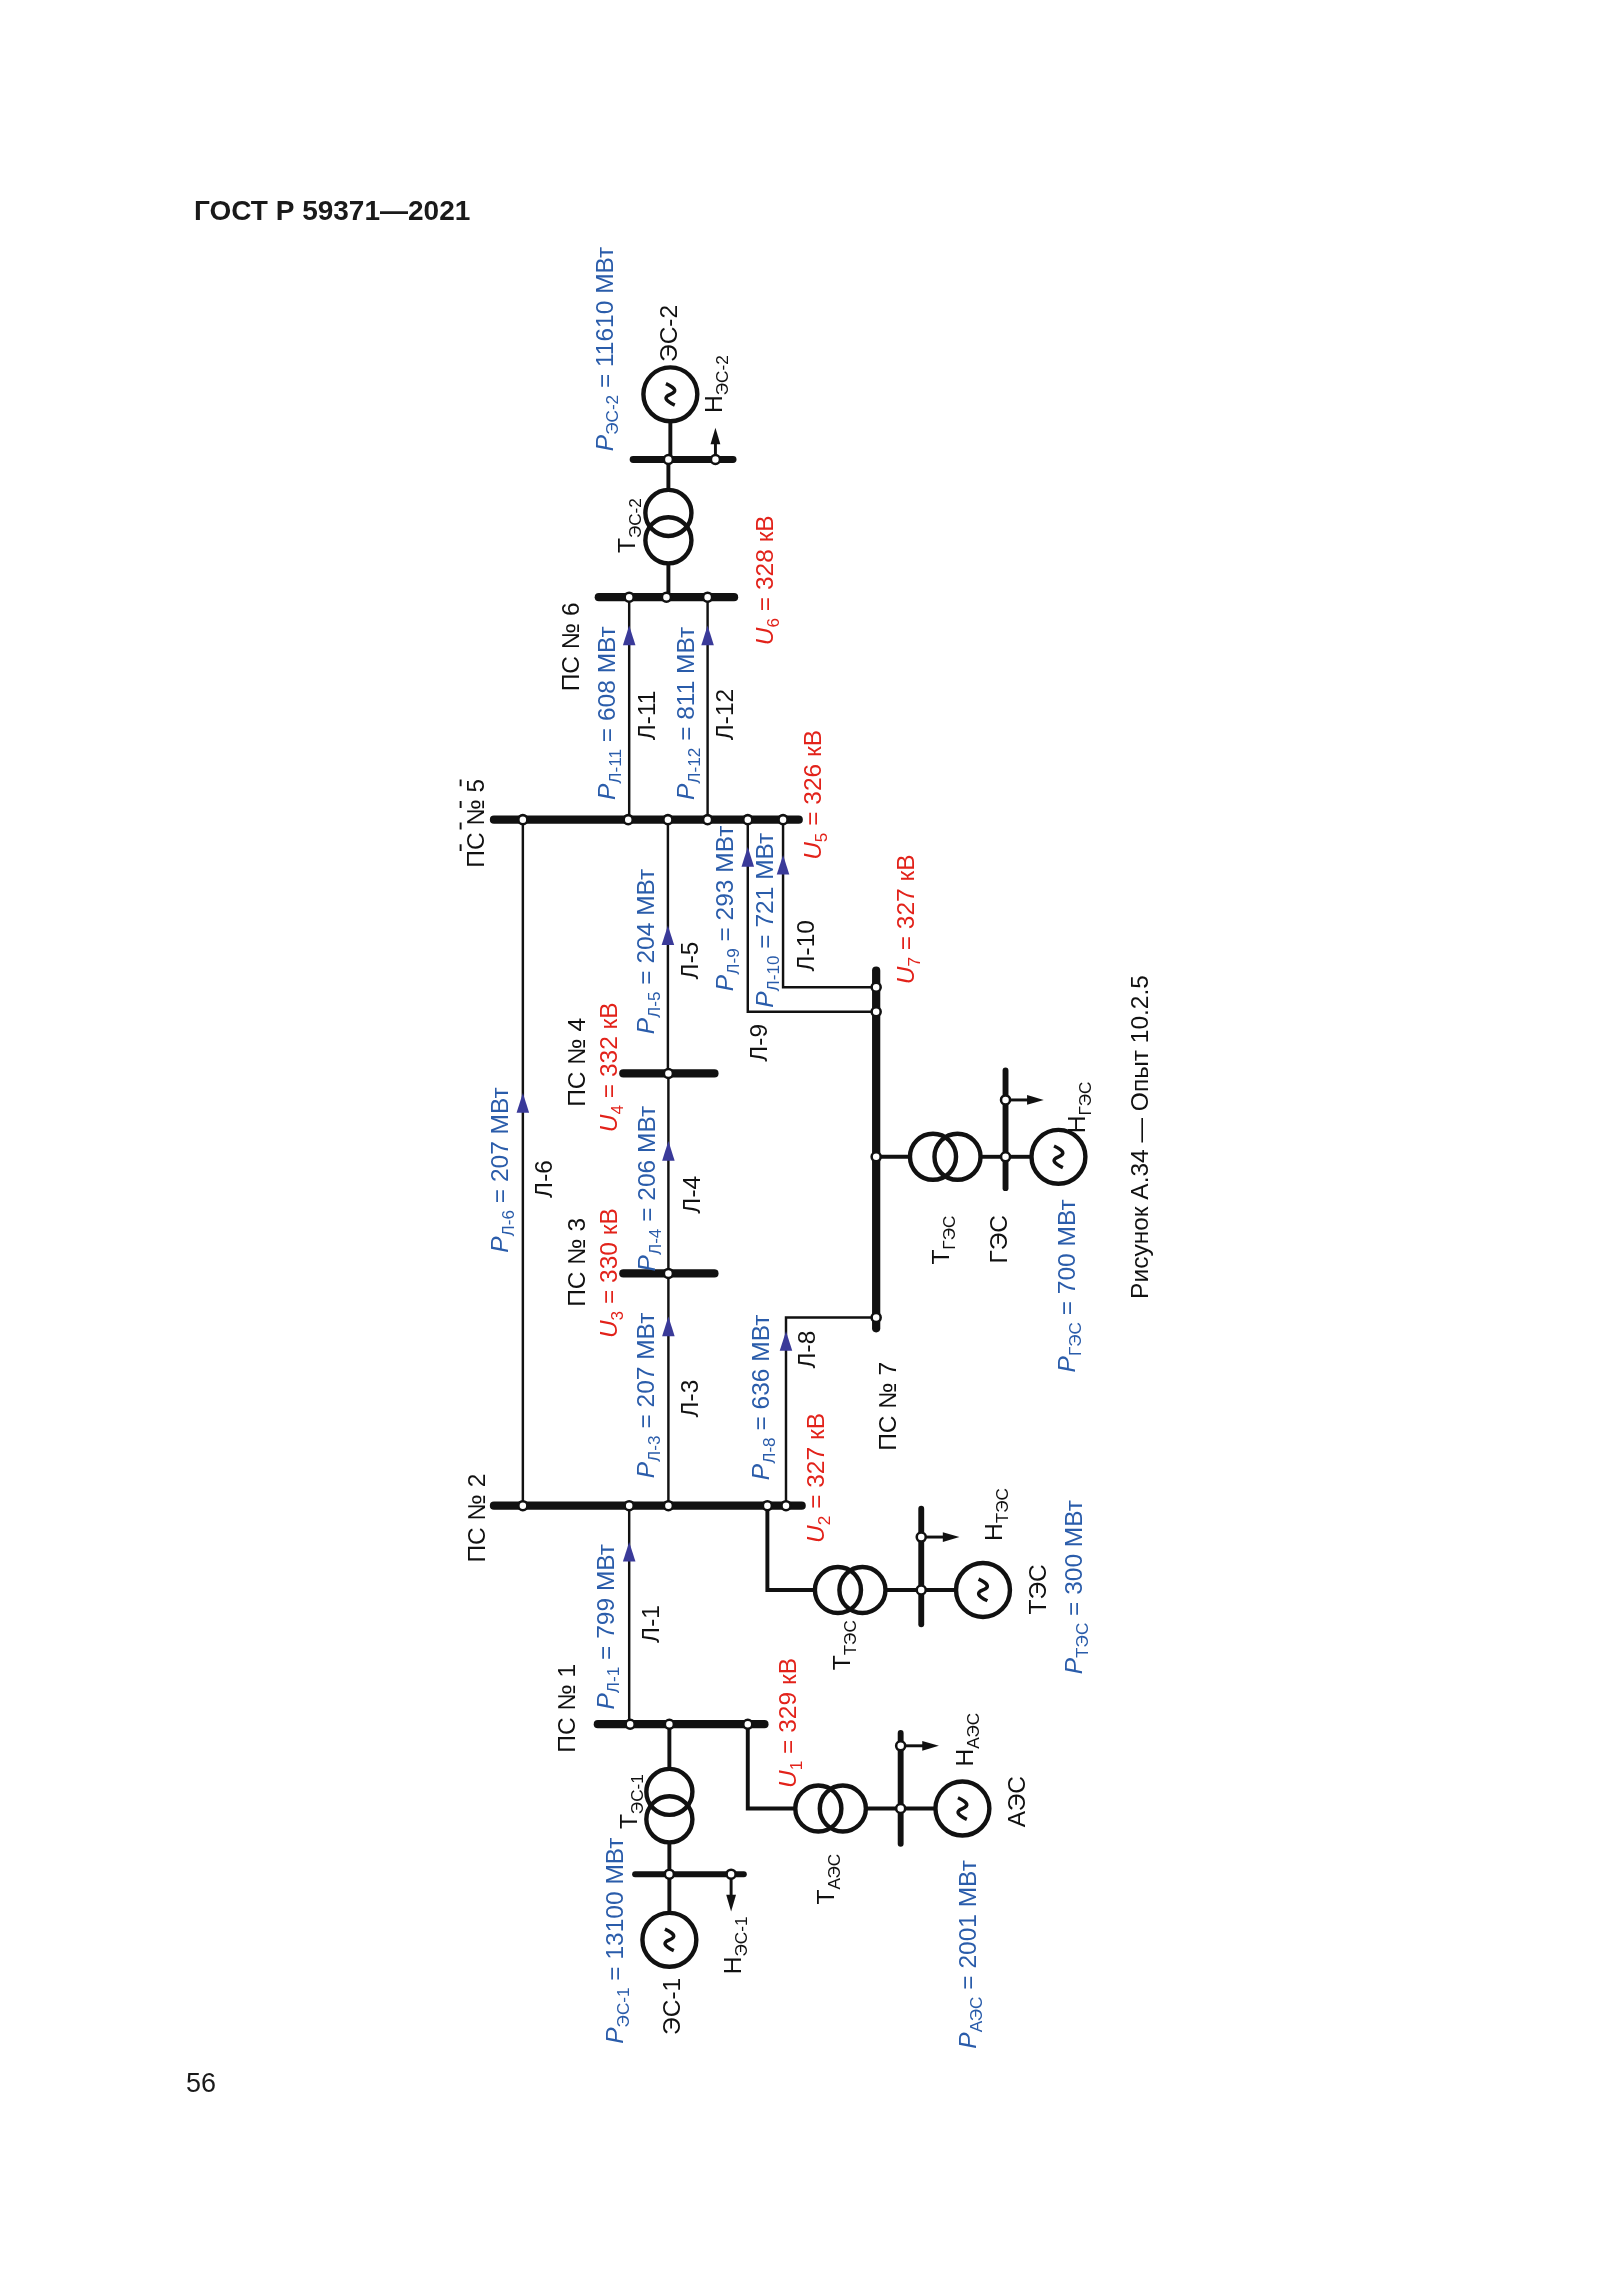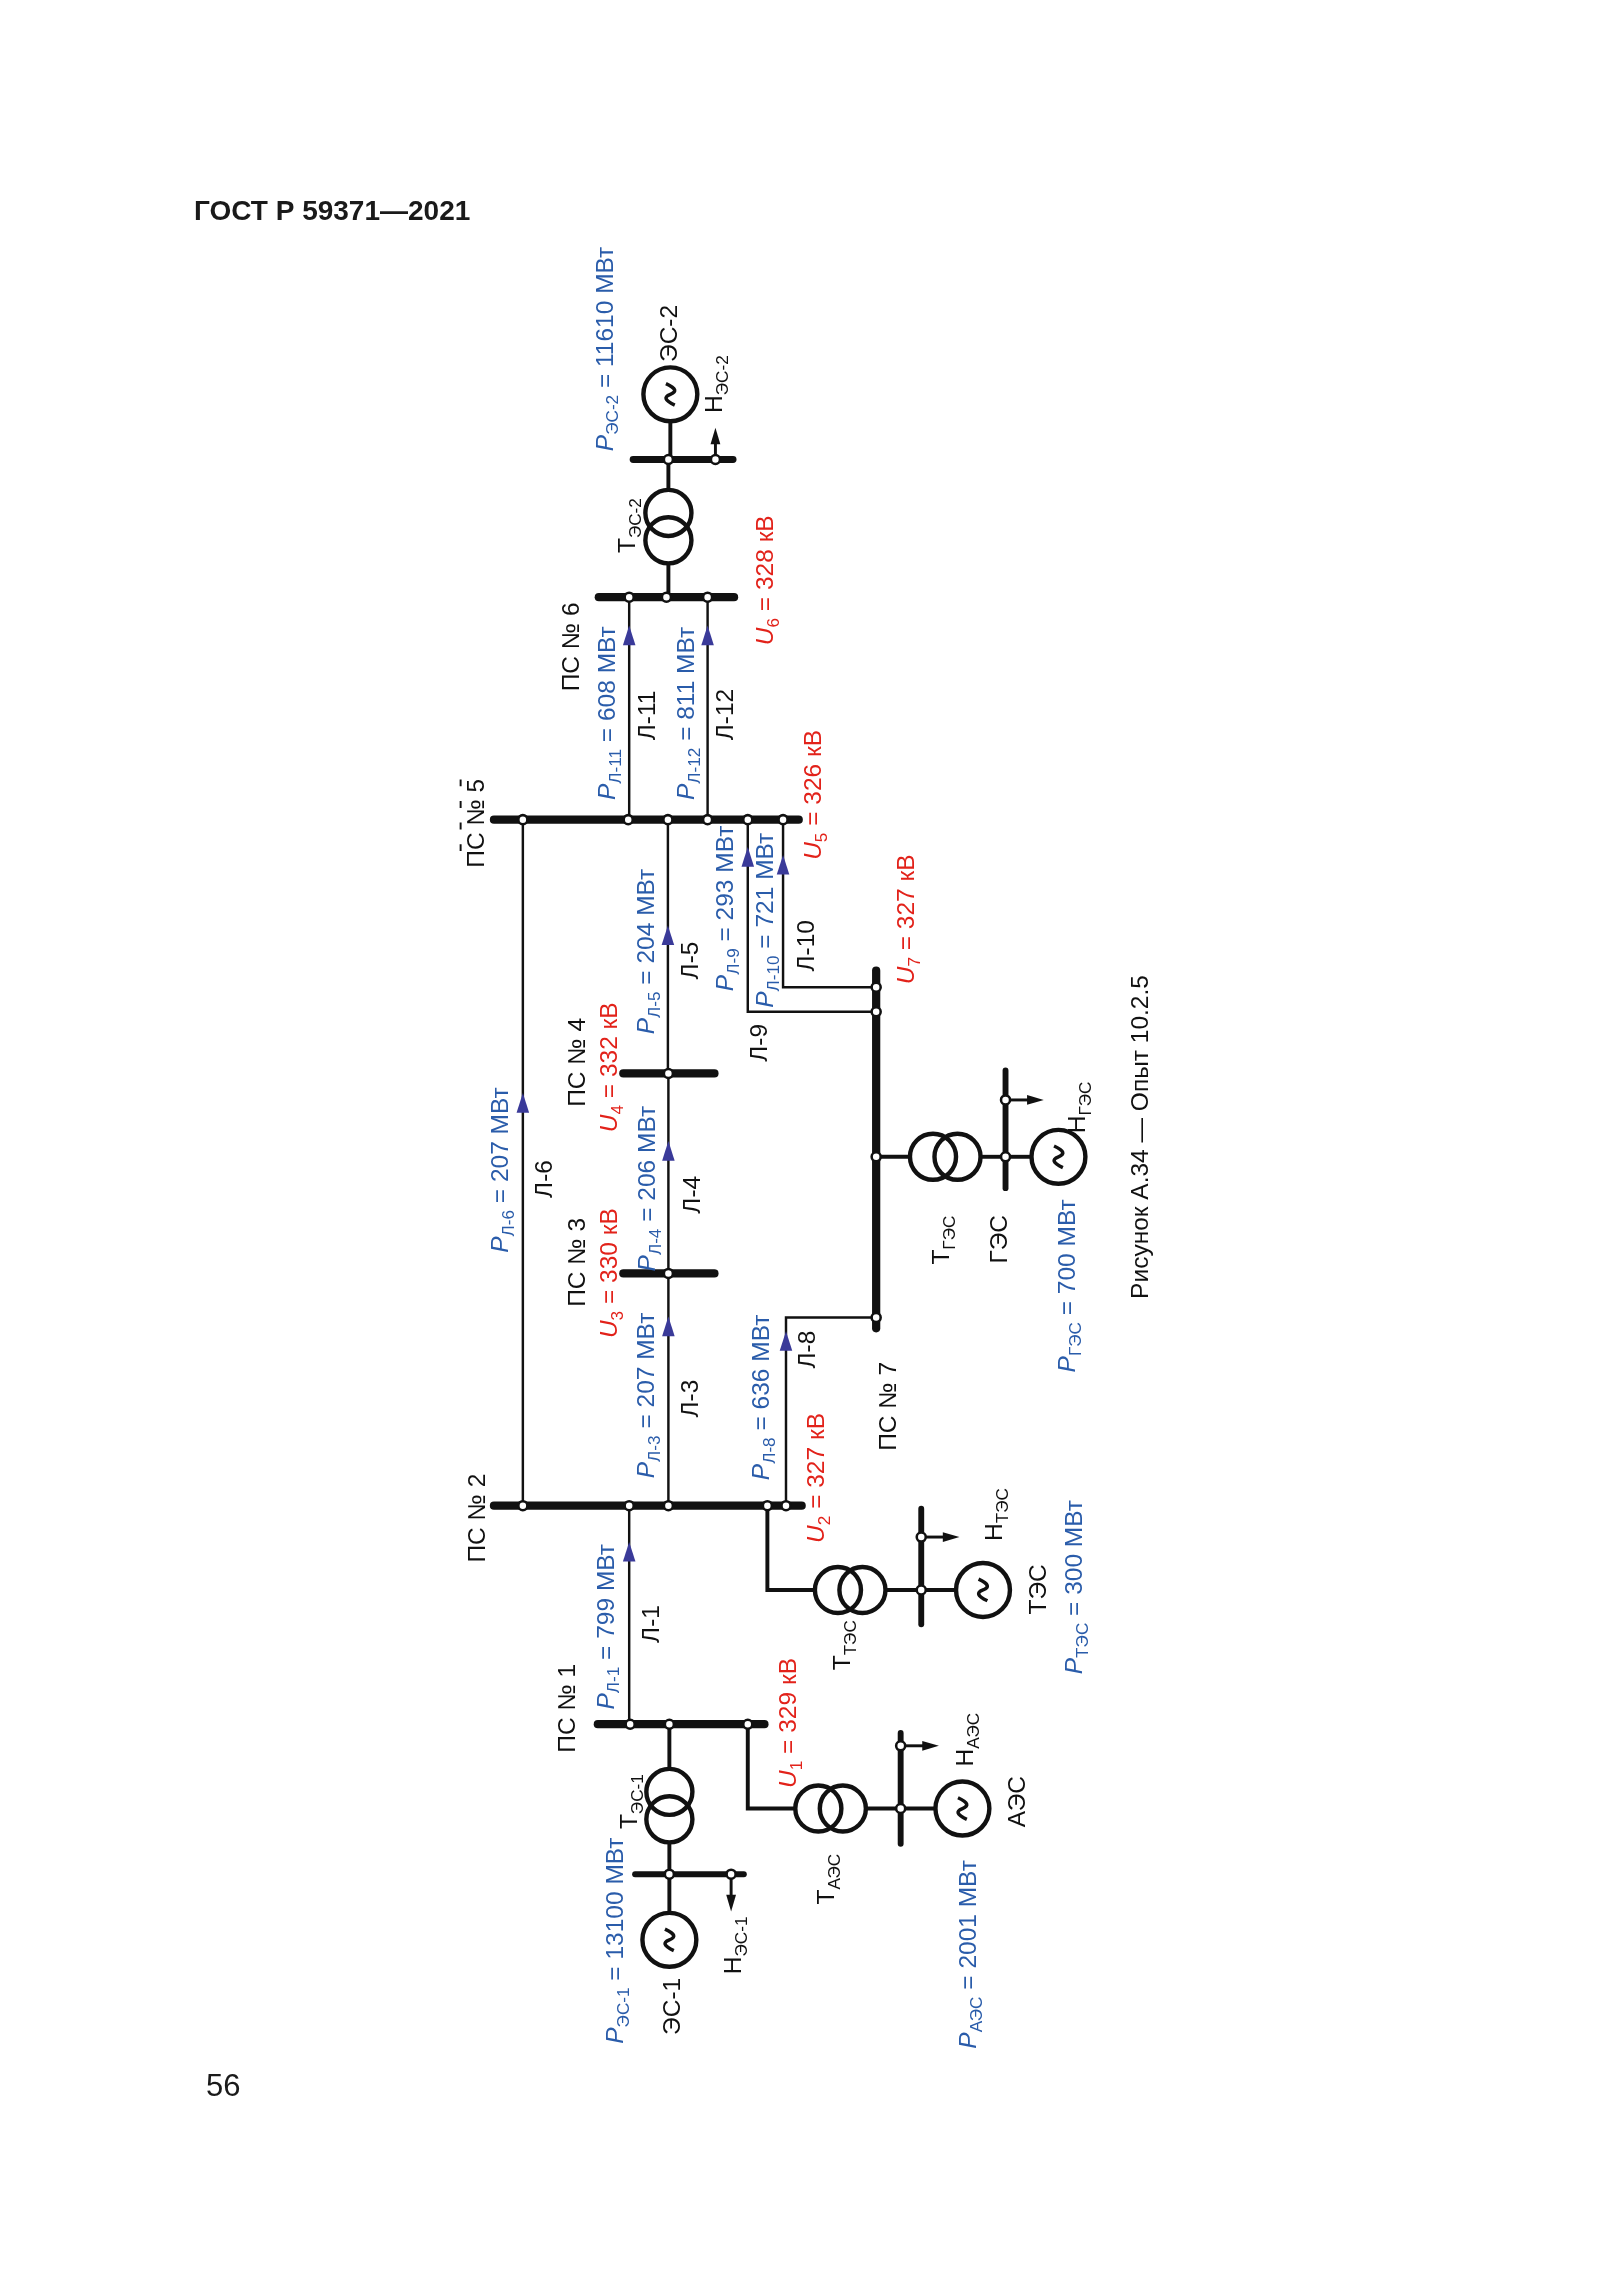--- a/index.html
+++ b/index.html
@@ -1,17 +1,17 @@
 <!DOCTYPE html>
 <html><head><meta charset="utf-8">
 <style>
 html,body{margin:0;padding:0;background:#fff;}
 #page{position:relative;width:1621px;height:2293px;background:#fff;overflow:hidden;}
 .hdr{position:absolute;left:194px;top:150px;font-family:"Liberation Sans",sans-serif;font-weight:bold;font-size:28px;color:#1a1a1a;margin-top:45px;}
-.pg{position:absolute;left:206px;top:2068px;font-family:"Liberation Sans",sans-serif;font-size:31px;color:#1a1a1a;}
+.pg{position:absolute;left:186px;top:2068px;font-family:"Liberation Sans",sans-serif;font-size:27px;color:#1a1a1a;}
 svg{position:absolute;left:0;top:0;font-family:"Liberation Sans",sans-serif;}
 </style></head>
 <body>
 <div id="page">
 <div class="hdr">ГОСТ Р 59371—2021</div>
 <div class="pg">56</div>
 <svg width="1621" height="2293" viewBox="0 0 1654 2339">
 <circle cx="684" cy="402" r="27.5" fill="none" stroke="#111111" stroke-width="4.5"></circle>
 <path d="M -11,4.5 C -6,-6.5 -2.5,-6.5 0,0 C 2.5,6.5 6,6.5 11,-4.5" fill="none" stroke="#111111" stroke-width="3.6" transform="translate(684,402) rotate(-90)"></path>
 <polyline points="684,430 684,469" fill="none" stroke="#111111" stroke-width="4"></polyline>

